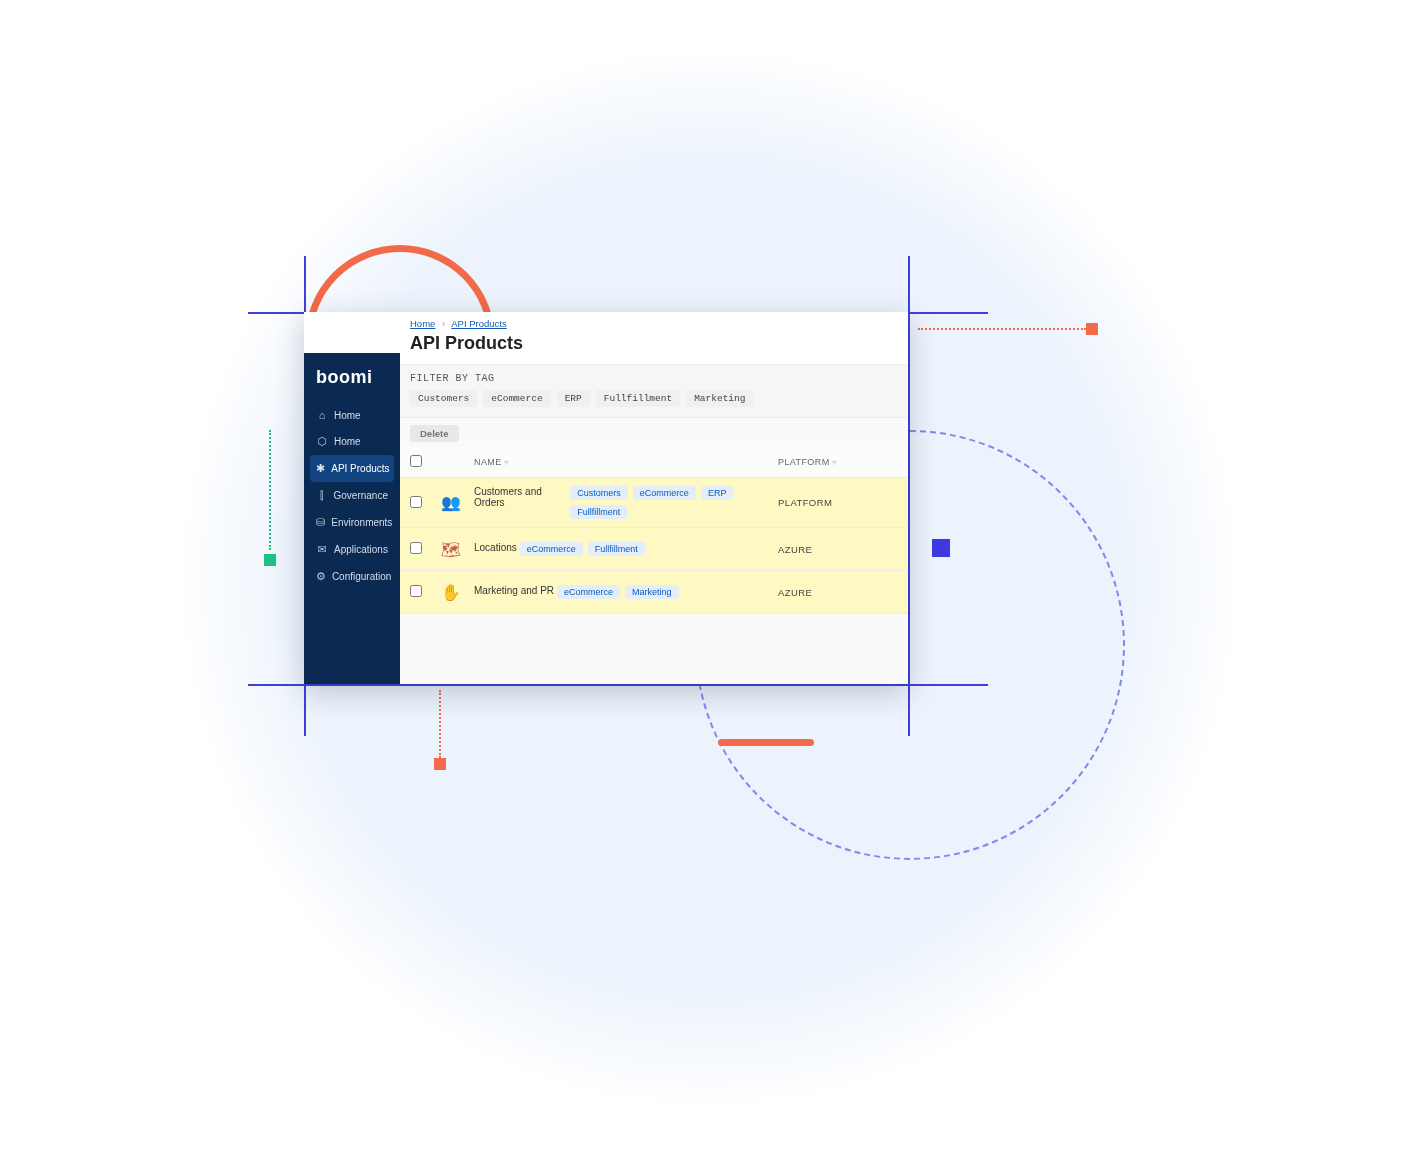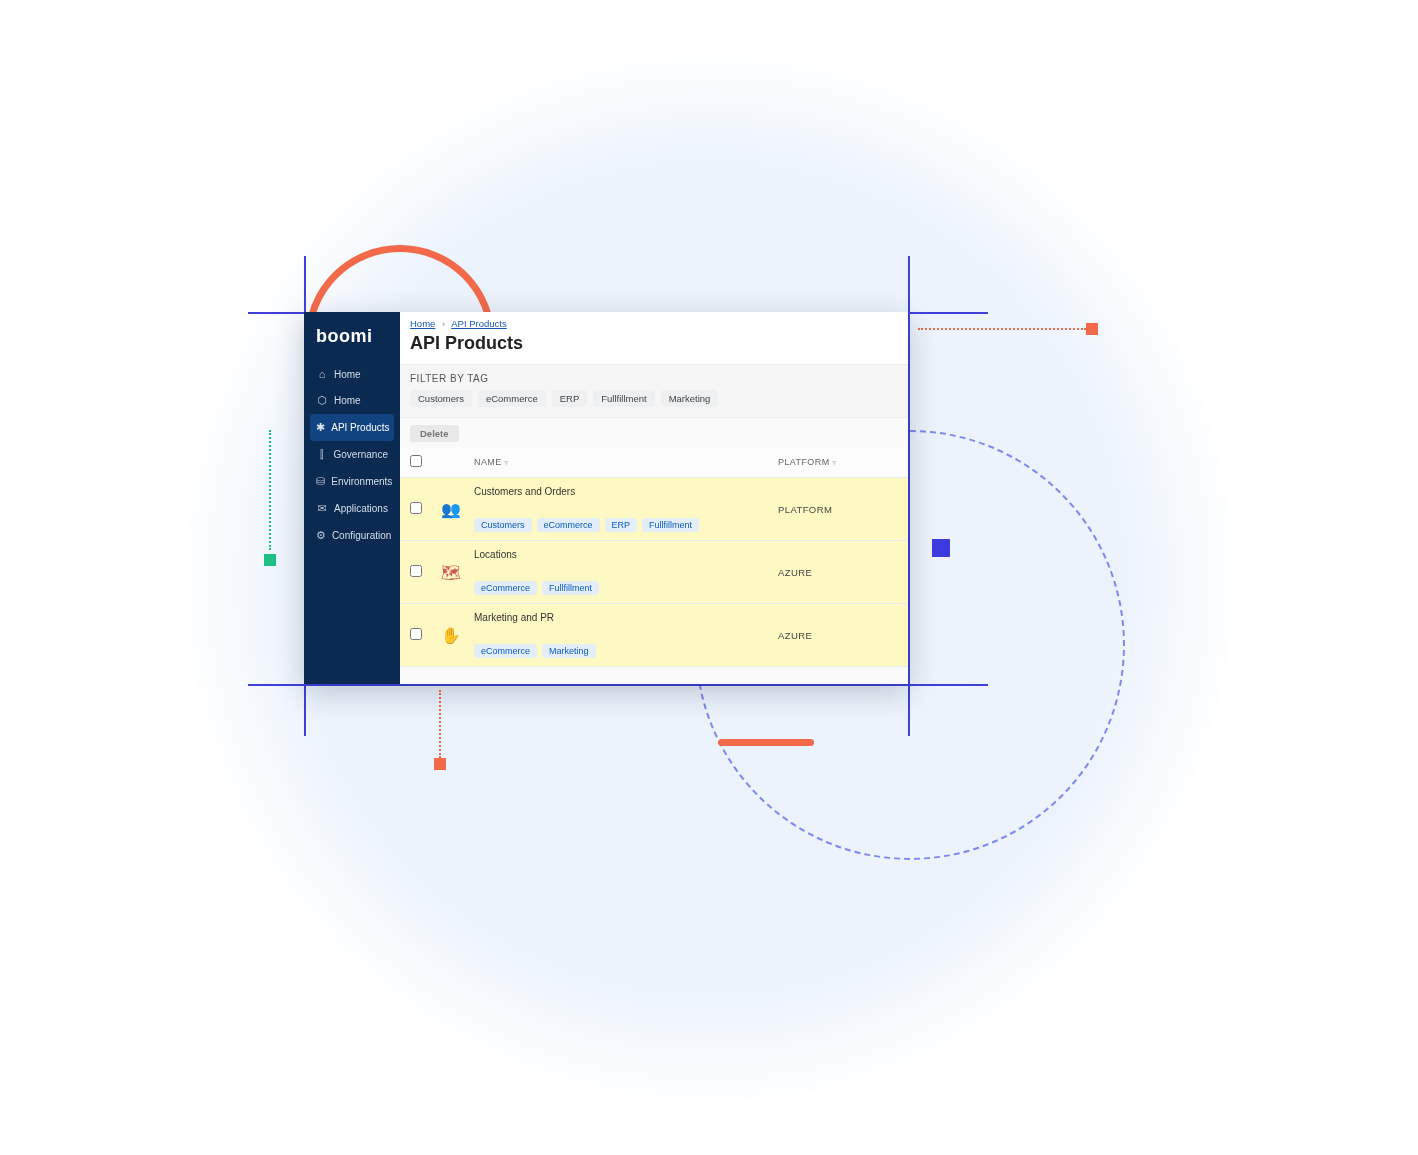--- a/index.html
+++ b/index.html
@@ -85,20 +85,21 @@
     font-size: 11px;
   }
   .sidebar {
     width: 96px;
     flex-shrink: 0;
     background: #0b2a52;
     color: #d5dde9;
     display: flex;
     flex-direction: column;
     padding: 10px 6px;
+    margin-top: 41px;
   }
   .logo {
     color: #fff;
     font-weight: 700;
     font-size: 18px;
     letter-spacing: .5px;
     padding: 4px 6px 14px 6px;
   }
   .nav-item {
     display: flex;
@@ -133,20 +134,21 @@
     font-weight: 800;
     color: #222;
     padding: 2px 10px 10px;
     background:#fff;
   }
   .filter-section {
     padding: 8px 10px 10px;
     border-top: 1px solid #eee;
     border-bottom: 1px solid #eee;
     background:#f6f6f6;
+    font-family:Liberation Mono, monospace;
   }
   .filter-label {
     font-size: 10px;
     letter-spacing: .5px;
     color: #555;
     margin-bottom: 6px;
   }
   .tag-row { display:flex; flex-wrap:wrap; gap:6px; }
   .tag {
     background: #eef0f1;
@@ -181,21 +183,21 @@
   .thead {
     font-size:9px; color:#666; letter-spacing:.4px;
     text-transform:uppercase; background:#fcfcfc;
   }
   .th-sort::after { content:" ▿"; font-size:8px; color:#aaa; }
   .row-check { width:12px;height:12px; }
   .row-icon {
     width:26px;height:26px; display:flex;align-items:center;justify-content:center;
     font-size:16px; color:#c55;
   }
-  .row-name-wrap { display:flex;flex-direction:column;gap:21px; }
+  .row-name-wrap { display:flex;flex-direction:row;gap:3px; }
   .row-name { font-size:10px; color:#333; }
   .row-tags { display:flex; gap:5px; flex-wrap:wrap; }
   .row-tag {
     background:#e4eef9; color:#0a5bbf;
     font-size:9px; padding:2px 7px; border-radius:3px;
     cursor:pointer;
   }
   .platform { font-size:9.5px; color:#444; letter-spacing:.4px; }
 
   .results-footer {

